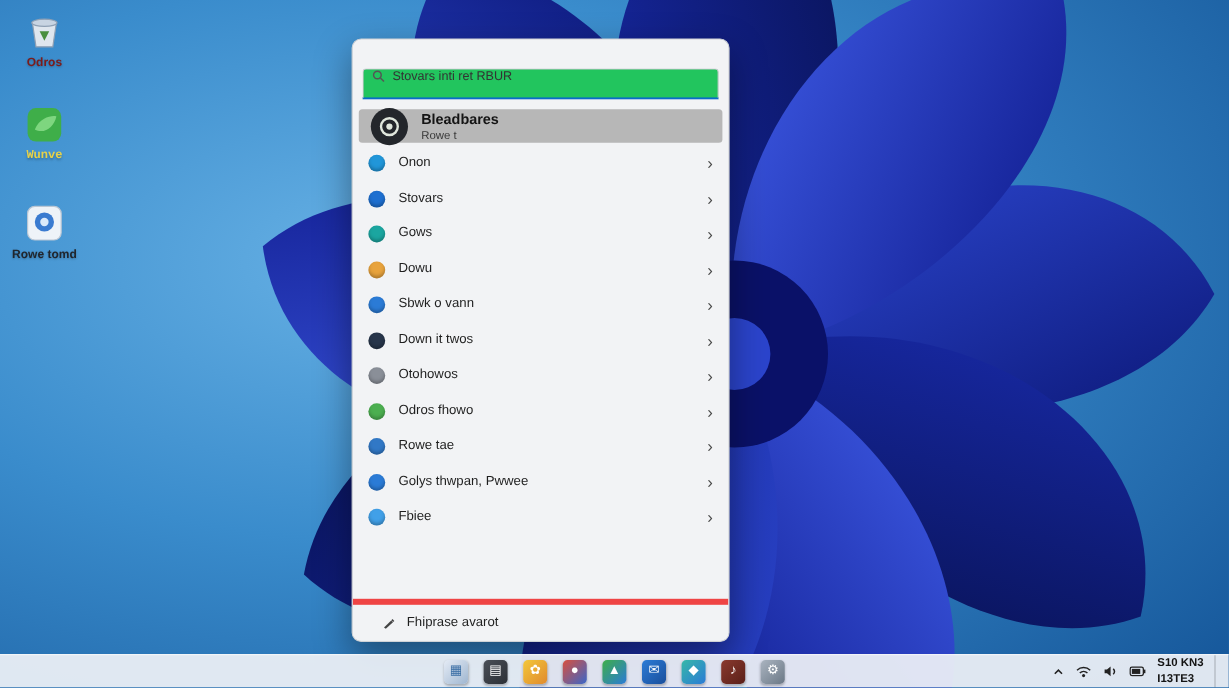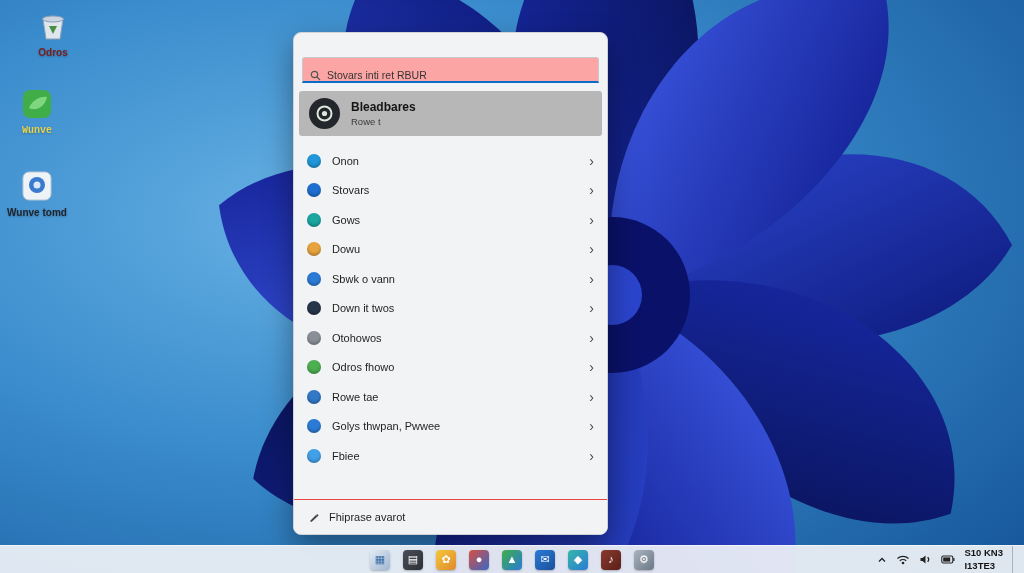--- a/index.html
+++ b/index.html
@@ -20,46 +20,46 @@
   .label-dark { color:#20262e; font-weight:bold; }
 
   
   .search-panel {
     position:absolute; left:293px; top:32px; width:315px; height:503px;
     background:#f2f3f5; border:1px solid #cfd2d6; border-radius:8px;
     box-shadow:0 12px 30px rgba(0,0,0,0.38);
     display:flex; flex-direction:column; overflow:hidden;
   }
   .search-box {
-    margin:24px 8px 8px; height:26px; background:#fca5a5;
+    margin:24px 8px 8px; height:26px; background:#22c55e;
     border:1px solid #c6c8cc; border-bottom:2px solid #0a6cc9;
-    border-radius:3px 3px 0 0; display:flex; align-items:flex-end; padding:0 7px; gap:6px; flex:none;
+    border-radius:3px 3px 0 0; display:flex; align-items:flex-start; padding:0 7px; gap:6px; flex:none;
   }
   .search-box input {
     border:none; outline:none; background:transparent; font-size:10.5px; color:#333;
     width:100%; font-family:inherit; padding:0;
   }
   .top-result {
     margin:0 5px; background:#b7b7b7; border-radius:3px;
-    display:flex; align-items:center; gap:10px; padding:6px 9px; height:45px; flex:none;
+    display:flex; align-items:center; gap:10px; padding:6px 9px; height:28px; flex:none;
   }
   .tr-text { display:flex; flex-direction:column; }
   .tr-title { font-size:12px; font-weight:bold; color:#141414; }
   .tr-sub { font-size:9.5px; color:#3a3a3a; margin-top:2px; }
 
   .result-list { margin-top:10px; flex:1; }
-  .result-row { display:flex; align-items:center; height:29.5px; padding:0 13px; gap:11px; cursor:default; }
+  .result-row { display:flex; align-items:flex-start; height:29.5px; padding:0 13px; gap:11px; cursor:default; }
   .row-icon { width:14px; height:14px; border-radius:50%; flex:none; box-shadow:inset 0 -2px 3px rgba(0,0,0,0.25); }
   .row-label { font-size:11px; color:#1f1f1f; white-space:nowrap; }
   .row-label.pill { background:#2e333b; color:#f2f2f2; padding:3px 11px; border-radius:4px; font-size:10px; }
   .row-chevron { margin-left:auto; color:#4a4a4a; font-size:14px; line-height:1; }
 
   .panel-footer {
-    border-top:1px solid #ef4444; height:35px; flex:none;
-    display:flex; align-items:center; gap:9px; padding:0 14px;
+    border-top:5px solid #ef4444; height:35px; flex:none;
+    display:flex; align-items:center; gap:9px; padding:0 24px;
     font-size:11px; color:#1f1f1f; background:#f2f3f5;
   }
 
   
   .taskbar {
     position:absolute; left:0; right:0; bottom:0; height:28px;
     background:rgba(238,241,246,0.93);
     border-top:1px solid rgba(255,255,255,0.55);
   }
   .tb-center {
@@ -108,21 +108,21 @@
     <path d="M0,0 C110,-170 330,-185 400,-50 C330,70 120,75 0,0 Z" fill="url(#p2)" transform="rotate(160)"></path>
     <path d="M0,0 C110,-170 330,-185 400,-50 C330,70 120,75 0,0 Z" fill="url(#p3)" transform="rotate(200)"></path>
     <path d="M0,0 C110,-170 330,-185 400,-50 C330,70 120,75 0,0 Z" fill="url(#p1)" transform="rotate(240)"></path>
     <path d="M0,0 C110,-170 330,-185 400,-50 C330,70 120,75 0,0 Z" fill="url(#p2)" transform="rotate(280)"></path>
     <path d="M0,0 C110,-170 330,-185 400,-50 C330,70 120,75 0,0 Z" fill="url(#p3)" transform="rotate(320)"></path>
     <circle r="78" fill="#0a1168"></circle>
     <circle r="30" fill="#2b44cc"></circle>
   </g>
 </svg>
 
-<div class="desktop-icon" style="left:20px; top:8px;">
+<div class="desktop-icon" style="left:4px; top:8px;">
   <span class="di-glyph">
     <svg width="34" height="34" viewBox="0 0 34 34">
       <path d="M7 10 L27 10 L24 30 L10 30 Z" fill="#dfe6ee" stroke="#8fa0b4" stroke-width="1"></path>
       <ellipse cx="17" cy="10" rx="10.5" ry="3" fill="#c8d4e2" stroke="#8fa0b4" stroke-width="1"></ellipse>
       <path d="M13 17 L21 17 L17 25 Z" fill="#4a8f3f"></path>
     </svg>
   </span>
   <span class="di-label label-red">Odros</span>
 </div>
 
@@ -137,21 +137,21 @@
 </div>
 
 <div class="desktop-icon" style="left:4px; top:168px;">
   <span class="di-glyph">
     <svg width="32" height="32" viewBox="0 0 32 32">
       <rect x="2" y="2" width="28" height="28" rx="6" fill="#eef3f8" stroke="#b9c6d4"></rect>
       <circle cx="16" cy="15" r="8" fill="#3a7bd0"></circle>
       <circle cx="16" cy="15" r="3.5" fill="#dbe9fa"></circle>
     </svg>
   </span>
-  <span class="di-label label-dark">Wunve tomd</span>
+  <span class="di-label label-dark">Rowe tomd</span>
 </div>
 
 <div class="search-panel">
 
   <div class="search-box">
     <span style="display:flex;">
       <svg width="11" height="11" viewBox="0 0 11 11">
         <circle cx="4.5" cy="4.5" r="3.2" stroke="#555" stroke-width="1.2" fill="none"></circle>
         <line x1="7" y1="7" x2="10" y2="10" stroke="#555" stroke-width="1.2"></line>
       </svg>

